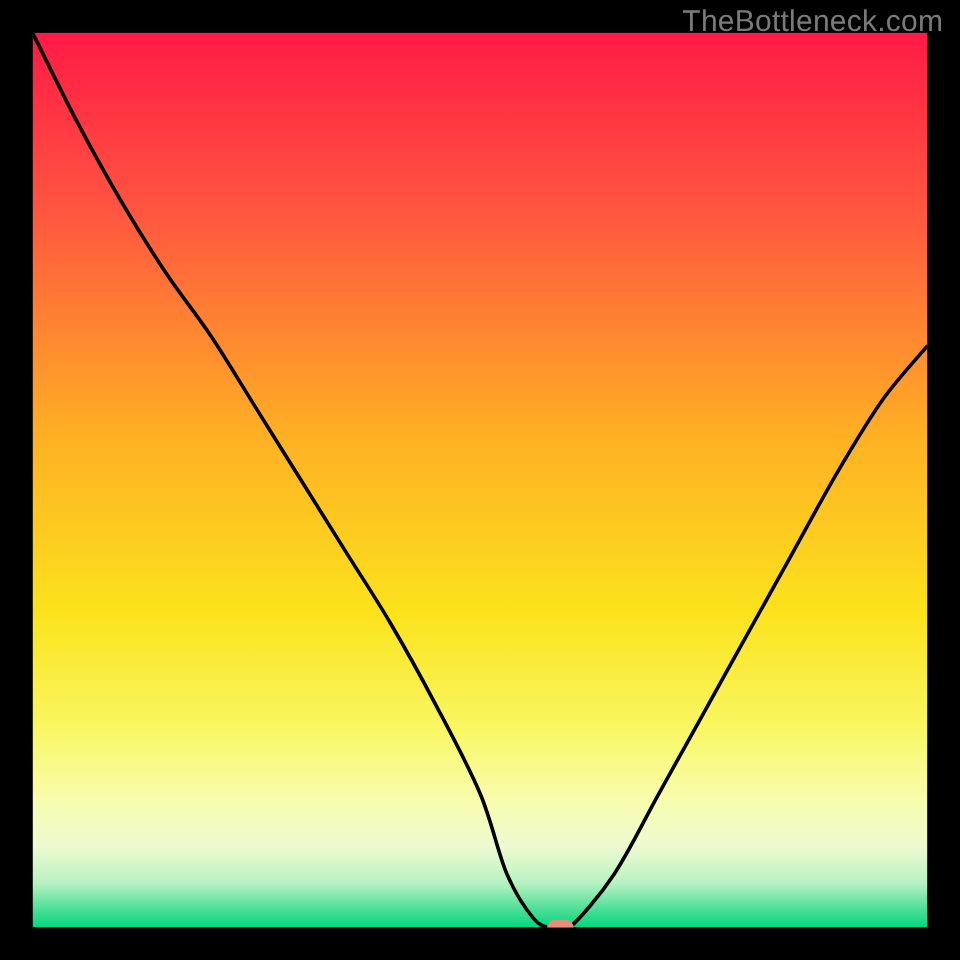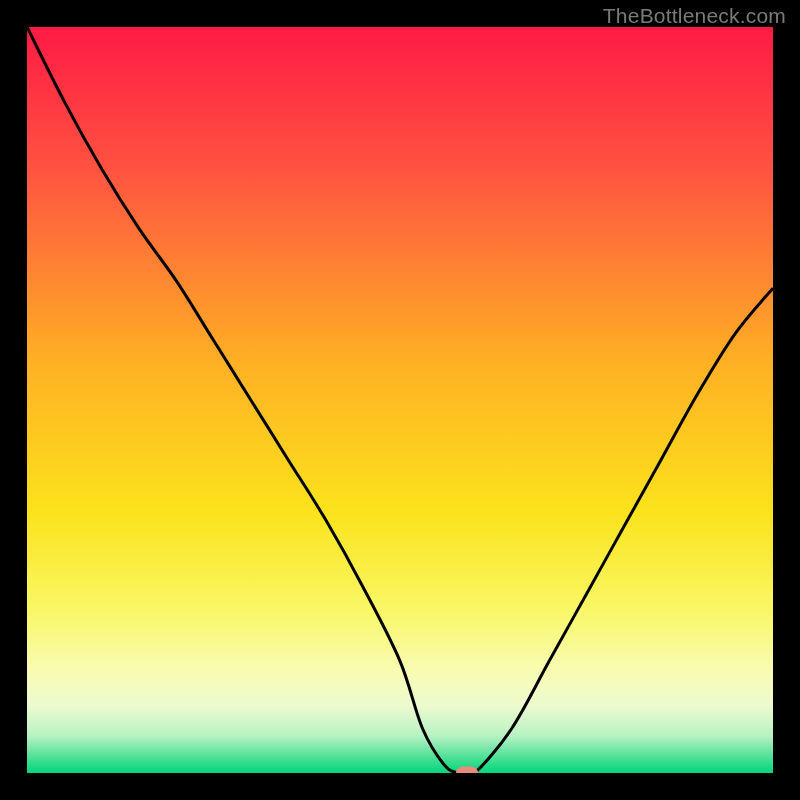--- a/index.html
+++ b/index.html
@@ -15,21 +15,21 @@
     position: relative;
     width: 800px;
     height: 800px;
     background: #000;
   }
   .watermark {
     position: absolute;
     top: 4px;
     right: 14px;
     color: #7a7a7a;
-    font-size: 21px;
+    font-size: 25px;
     font-weight: 500;
     letter-spacing: 0.2px;
     z-index: 10;
   }
   .plot-area {
     position: absolute;
     left: 27px;
     top: 27px;
     width: 746px;
     height: 746px;

